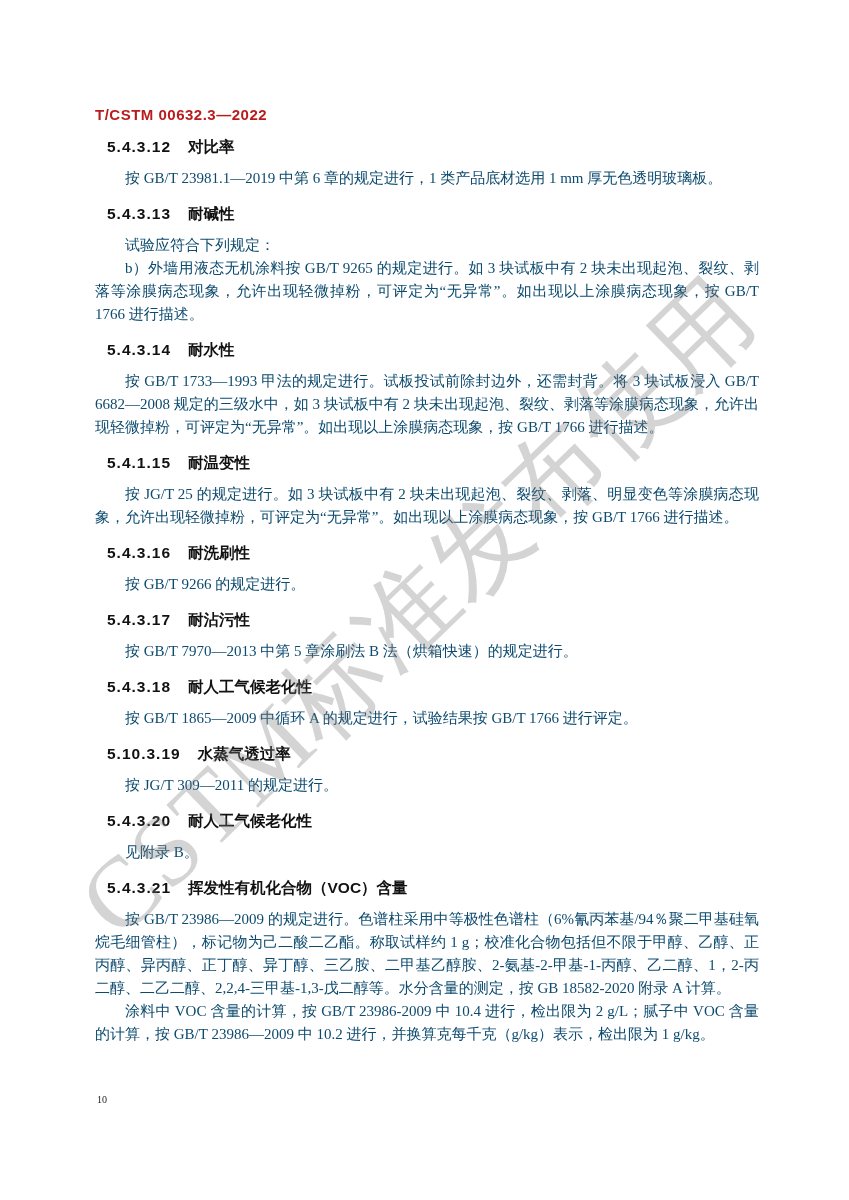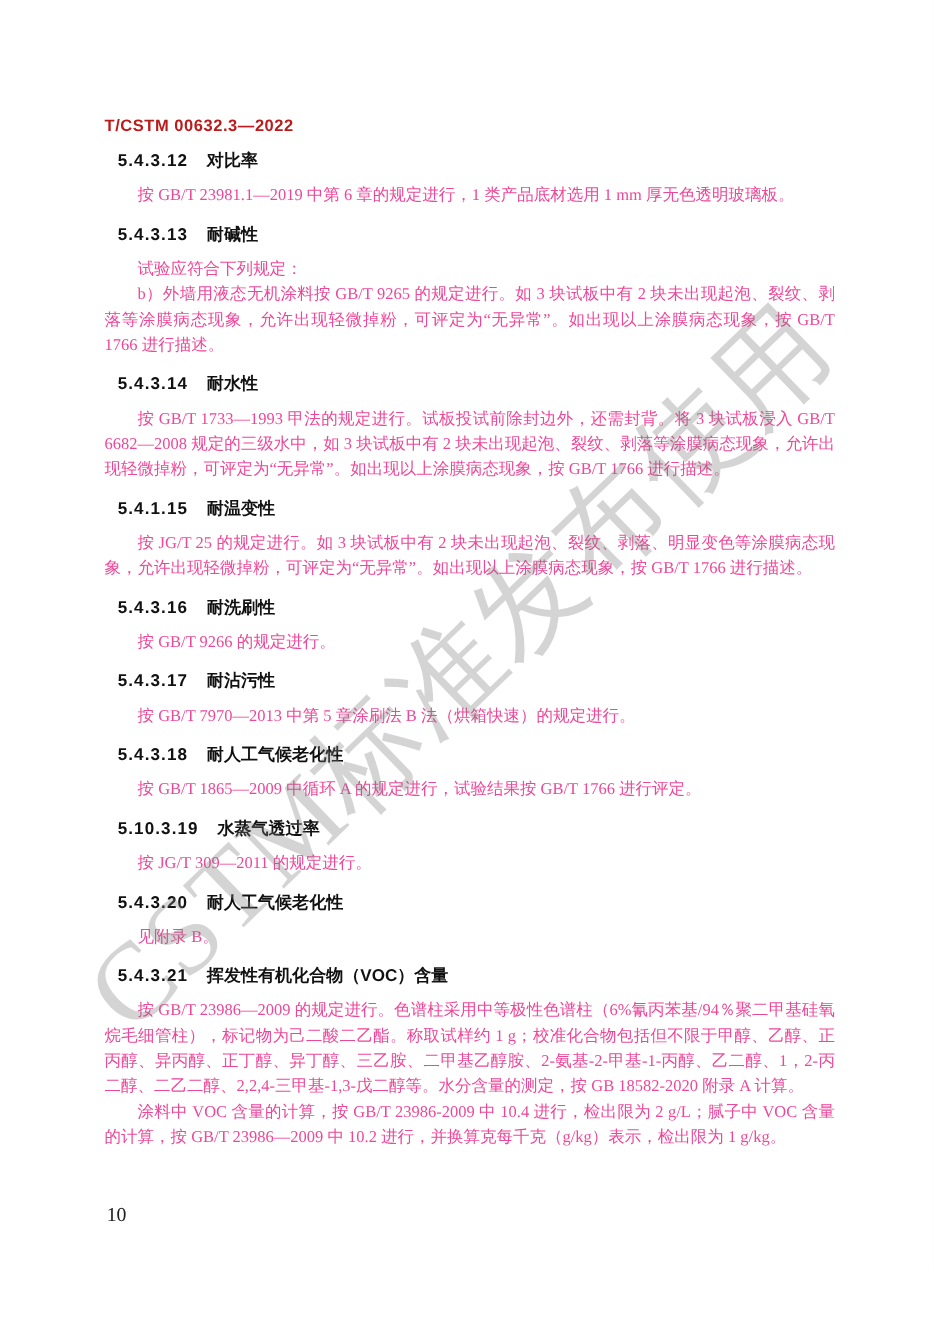--- a/index.html
+++ b/index.html
@@ -35,27 +35,27 @@
     line-height: 22px;
     margin: 13px 0 9px 12px;
   }
   h2.sec-heading .sec-num { margin-right: 17px; letter-spacing: 1px; }
   p.body-par {
     font-size: 15px;
     line-height: 23px;
     margin: 0;
     text-indent: 2em;
     text-align: justify;
-    color: #ec4899;
+    color: #0c4a6e;
   }
   .page-number {
     position: absolute;
     left: 97px;
     top: 1094px;
-    font-size: 18px;
+    font-size: 10px;
     font-family: "Liberation Serif", serif;
     color: #222;
   }
   .watermark {
     position: absolute;
     left: 418px;
     top: 608px;
     transform: translate(-50%, -50%) rotate(-44deg);
     transform-origin: center center;
     font-family: "Liberation Serif", serif;

